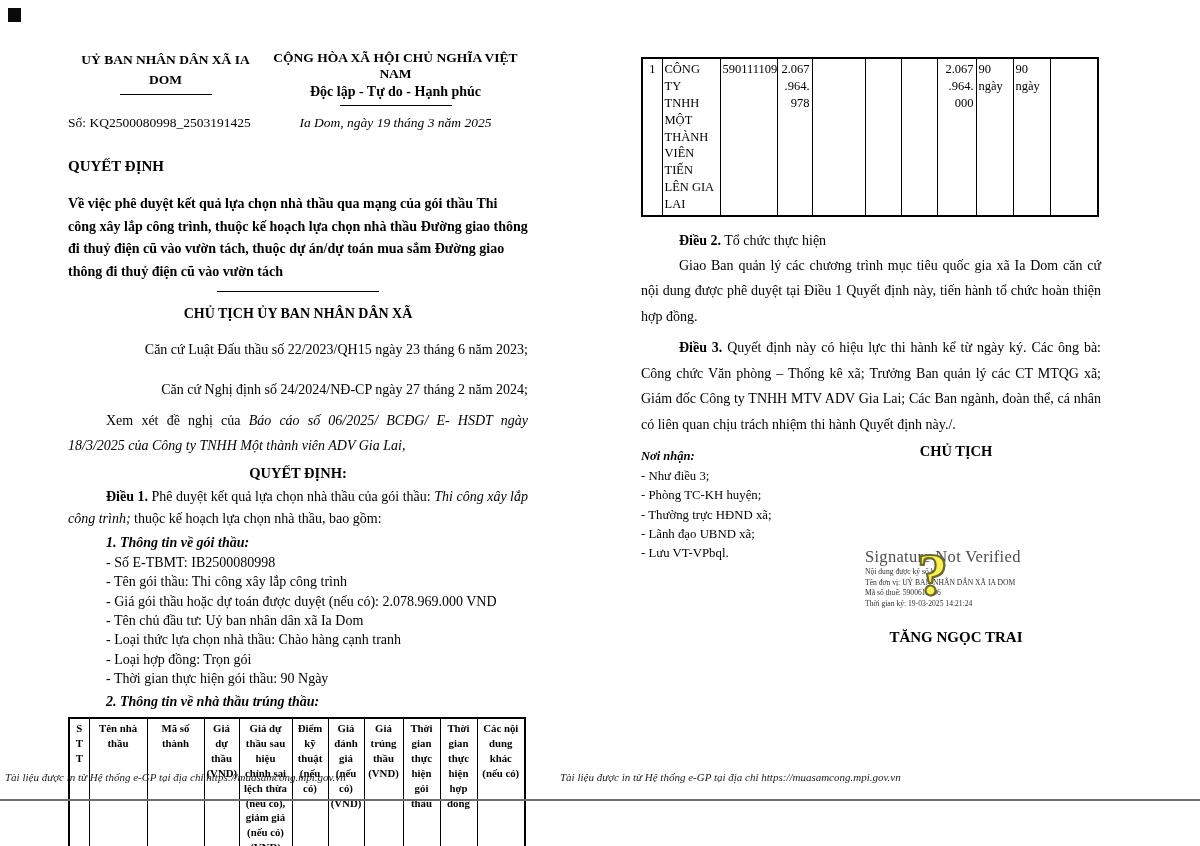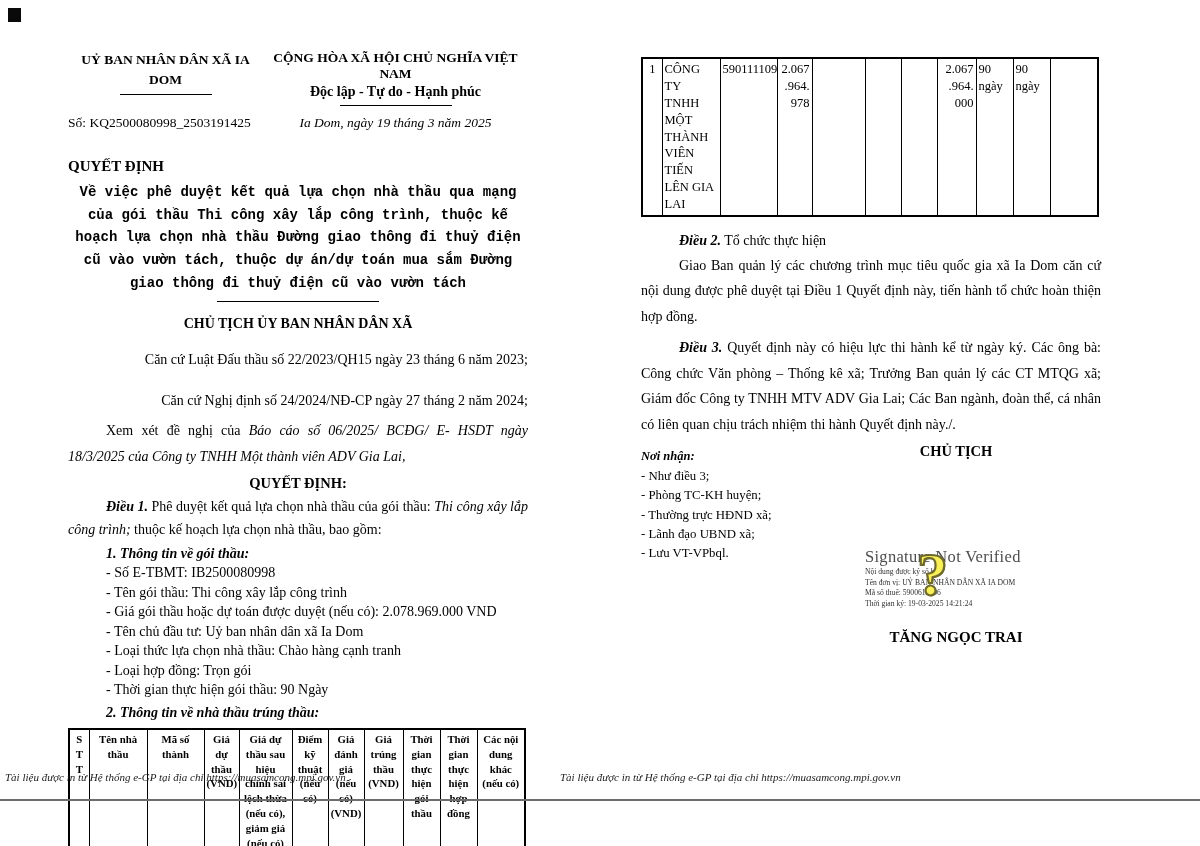--- a/index.html
+++ b/index.html
@@ -20,21 +20,21 @@
   .hdr-nat-1 { font-weight:bold; font-size:13.5px; }
   .hdr-nat-2 { font-weight:bold; font-size:14px; margin-top:2px; }
   .rule { border:0; border-top:1.3px solid #000; margin:5px auto 0 auto; }
   .rule-org { width:92px; }
   .rule-nat { width:112px; }
   .numdate-row { display:flex; margin-top:9px; }
   .doc-number { width:195px; font-size:13.5px; text-align:left; }
   .place-date { width:265px; font-style:italic; font-size:13.5px; text-align:center; }
 
   .doc-title { text-align:left; font-weight:bold; font-size:15px; margin-top:27px; }
-  .doc-subtitle { text-align:center; font-weight:bold; font-size:14px; line-height:1.62; margin-top:6px;font-family:Liberation Mono, monospace; }
+  .doc-subtitle { text-align:left; font-weight:bold; font-size:14px; line-height:1.62; margin-top:18px; }
   .rule-subtitle { width:162px; margin-top:7px; }
   .authority { text-align:center; font-weight:bold; font-size:14px; margin-top:14px; }
 
   .para { font-size:14px; line-height:1.82; text-align:justify; }
   .base-para { margin-top:15px; text-indent:32px; text-align:right; }
   .consider-para { margin-top:5px; text-indent:38px; }
   .decide-heading { text-align:center; font-weight:bold; font-size:14.5px; margin-top:6px; }
   .article1-para { margin-top:4px; text-indent:38px; line-height:1.6; }
   .sec-heading { font-weight:bold; font-style:italic; font-size:14px; margin-left:38px; line-height:1.38; margin-top:3px; }
   .pkg-item { font-size:14px; margin-left:38px; line-height:1.39; }
@@ -46,21 +46,21 @@
   table.bid td { font-size:12.5px; line-height:1.35; white-space:pre-line; }
   #page-left table.bid tr { height:155px; }
   #page-right table.bid { margin-top:7px; }
   #page-right table.bid tr { height:143px; }
   td.c-stt { text-align:center; }
   td.c-tax { font-size:9.3px; }
   td.c-num { text-align:right; }
 
   
   .art-heading { font-size:14px; margin-top:13px; text-indent:38px; line-height:1.5; }
-  .b { font-weight:bold;font-style:italic; }
+  .b { font-weight:bold; }
   .i { font-style:italic; }
   .art-body { margin-top:2px; text-indent:38px; }
   .art3-para { margin-top:6px; text-indent:38px; }
 
   .closing { position:relative; height:240px; margin-top:4px; }
   .recipients { position:absolute; left:0; top:8px; width:220px; }
   .recipients-label { font-weight:bold; font-style:italic; font-size:12.5px; margin-bottom:3px; }
   .recipient-item { font-size:12.8px; line-height:1.5; }
   .signer-title { position:absolute; left:170px; top:2px; width:290px; text-align:center; font-weight:bold; font-size:14.5px; }
   .signer-name { position:absolute; left:170px; top:188px; width:290px; text-align:center; font-weight:bold; font-size:15px; }

